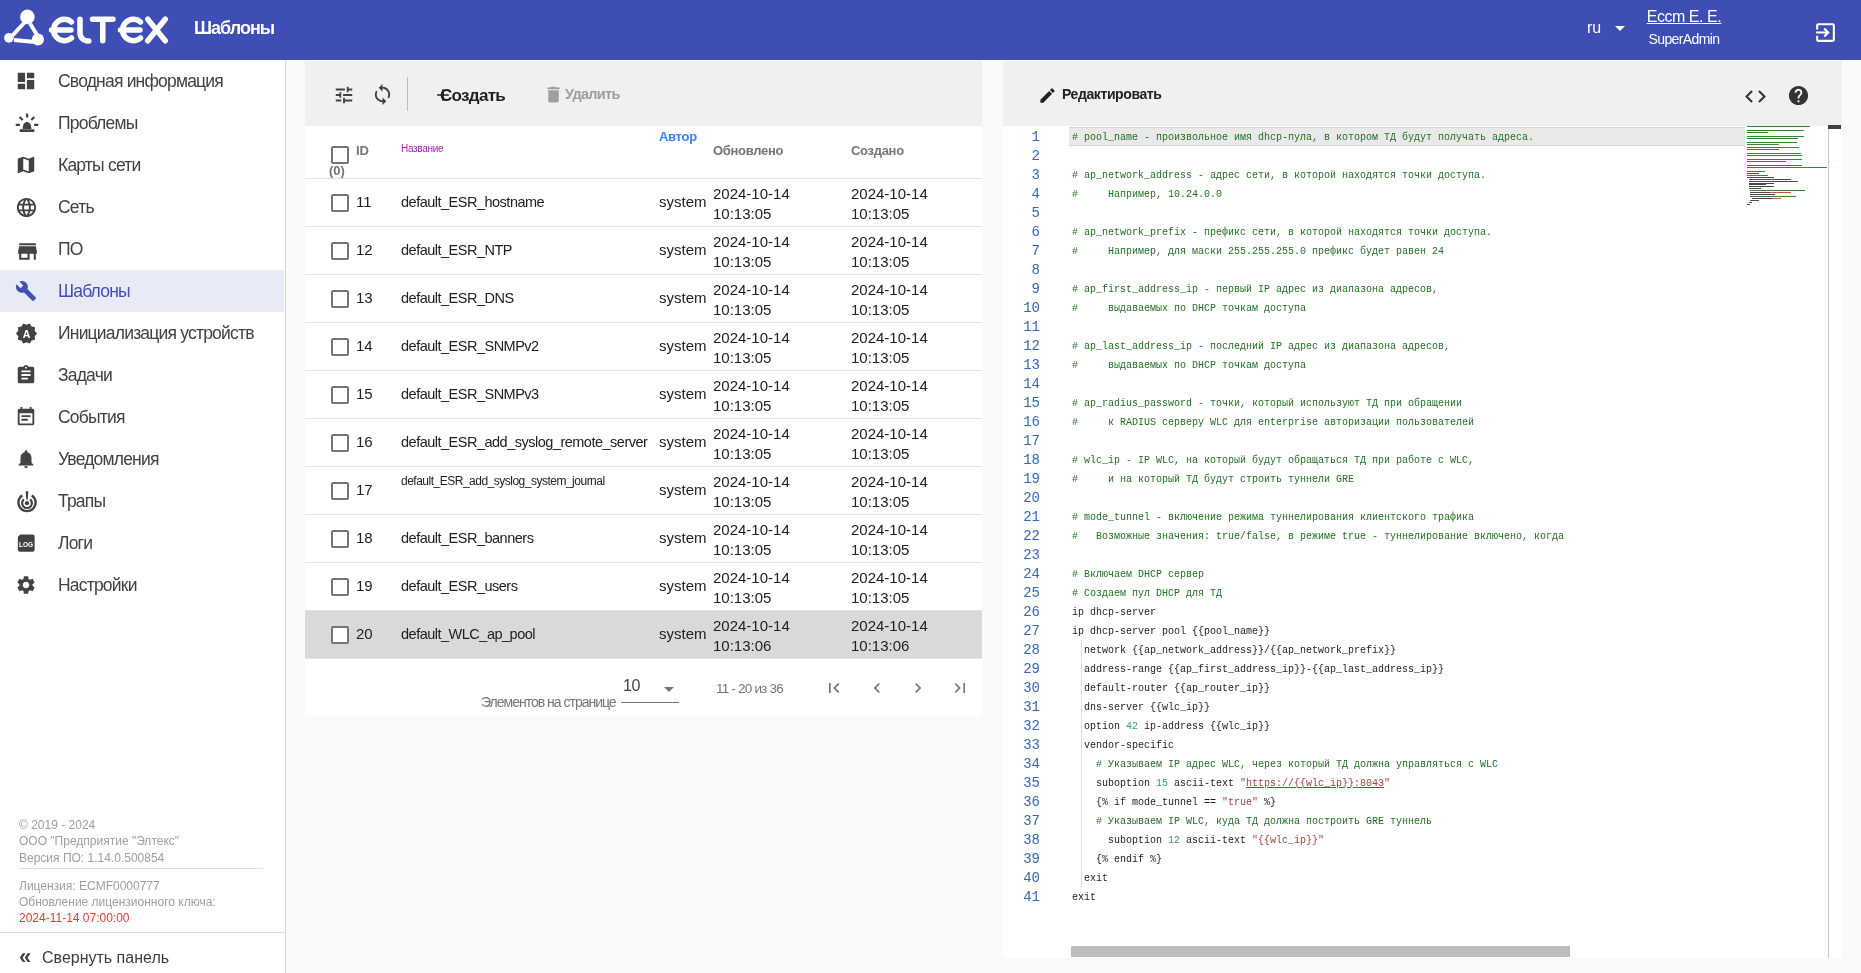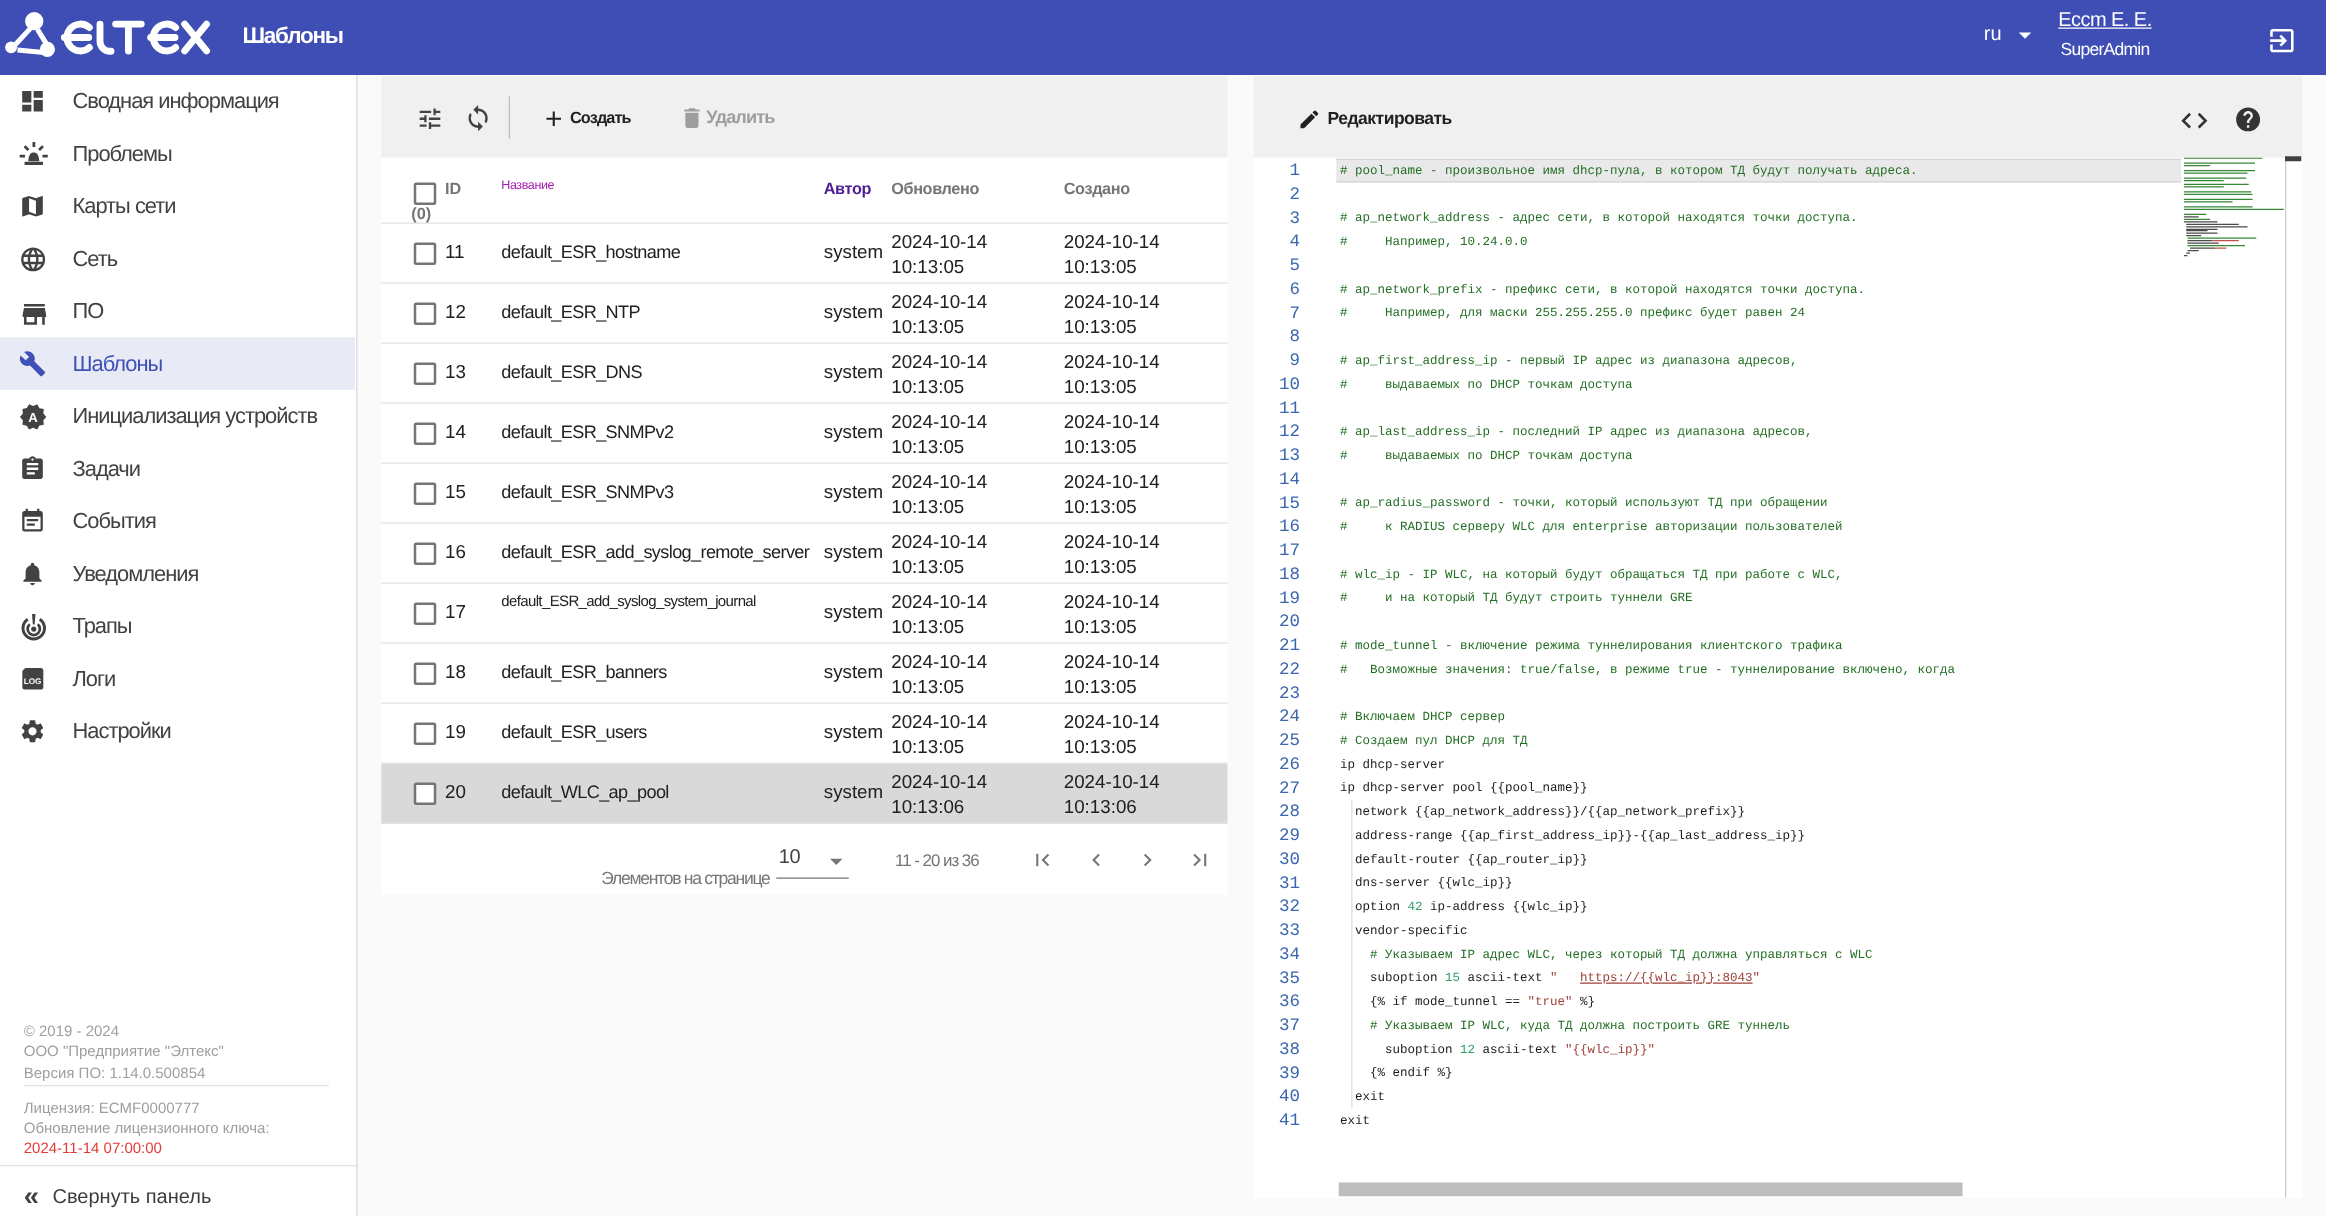--- a/index.html
+++ b/index.html
@@ -29,21 +29,21 @@
   .trow { position:absolute; left:0; width:677px; height:48px; border-bottom:1px solid #E2E2E2; font-size:15px; color:#212121; }
   .cb { position:absolute; left:26px; width:18px; height:18px; border:2px solid #757575; border-radius:2px; background:#fff; }
   .cname { position:absolute; left:96px; font-size:14.5px; letter-spacing:-0.5px; }
   .cupd { position:absolute; left:408px; line-height:19.5px; }
   .ccre { position:absolute; left:546px; line-height:19.5px; }
   
   .codeline { white-space:pre; }
   .cm { color:#236E24; } 
   .num { color:#2E9E68; } 
   .str { color:#A0403A; } 
-  .lnk { color:#A0403A; text-decoration:underline;margin-left:18px; }
+  .lnk { color:#A0403A; text-decoration:underline; }
 </style>
 </head>
 <body>
 
 <div id="header">
   <svg class="abs" style="left:4px;top:9px" width="170" height="42" viewBox="0 0 170 42">
     <g stroke="#fff" stroke-width="4" fill="none">
       <path d="M20.5 13.5 L8 27 M26 14.5 L34 27.5 M10 31 L31 33"></path>
     </g>
     <g fill="#fff">
@@ -177,33 +177,33 @@
   <svg class="abs" style="left:28px;top:23px" width="22" height="22" viewBox="0 0 24 24" fill="#424242">
     <path d="M3 17v2h6v-2H3zM3 5v2h10V5H3zm10 16v-2h8v-2h-8v-2h-2v6h2zM7 9v2H3v2h4v2h2V9H7zm14 4v-2H11v2h10zm-6-4h2V7h4V5h-4V3h-2v6z"></path>
   </svg>
   <svg class="abs" style="left:66px;top:22px" width="23" height="23" viewBox="0 0 24 24" fill="#424242">
     <path d="M12 4V1L8 5l4 4V6c3.31 0 6 2.69 6 6 0 1.01-.25 1.97-.7 2.8l1.46 1.46C19.54 15.03 20 13.57 20 12c0-4.42-3.58-8-8-8zm0 14c-3.31 0-6-2.69-6-6 0-1.01.25-1.97.7-2.8L5.24 7.74C4.46 8.97 4 10.43 4 12c0 4.42 3.58 8 8 8v3l4-4-4-4v3z"></path>
   </svg>
   <div class="abs" style="left:102px;top:16px;width:1px;height:34px;background:#BDBDBD"></div>
   <svg class="abs" style="left:128px;top:24px" width="20" height="20" viewBox="0 0 24 24" fill="#212121">
     <path d="M19 13h-6v6h-2v-6H5v-2h6V5h2v6h6v2z"></path>
   </svg>
-  <div class="abs" style="left:151px;top:25px;font-size:13px;font-weight:bold;letter-spacing:-0.7px;color:#212121">Создать</div>
+  <div class="abs" style="left:135px;top:25px;font-size:17px;font-weight:bold;letter-spacing:-0.7px;color:#212121">Создать</div>
   <svg class="abs" style="left:238px;top:23px" width="21" height="21" viewBox="0 0 24 24" fill="#9E9E9E">
     <path d="M6 19c0 1.1.9 2 2 2h8c1.1 0 2-.9 2-2V7H6v12zM19 4h-3.5l-1-1h-5l-1 1H5v2h14V4z"></path>
   </svg>
   <div class="abs" style="left:260px;top:25px;font-size:14.5px;font-weight:bold;letter-spacing:-0.7px;color:#9E9E9E">Удалить</div>
 </div>
 
   <div class="abs" style="left:0;top:65px;width:677px;height:53px;border-bottom:1px solid #E2E2E2">
     <div class="cb" style="top:20px"></div>
     <div class="abs" style="left:51px;top:17px;font-size:13px;font-weight:bold;color:#757575">ID</div>
     <div class="abs" style="left:24px;top:37px;font-size:13px;font-weight:bold;color:#757575">(0)</div>
     <div class="abs" style="left:96px;top:17px;font-size:10px;font-weight:normal;color:#a21caf;letter-spacing:-0.3px">Название</div>
-    <div class="abs" style="left:354px;top:17px;font-size:13px;font-weight:bold;color:#4c1d95;letter-spacing:-0.3px">Автор</div>
+    <div class="abs" style="left:354px;top:3px;font-size:13px;font-weight:bold;color:#3b82f6;letter-spacing:-0.3px">Автор</div>
     <div class="abs" style="left:408px;top:17px;font-size:13px;font-weight:bold;color:#757575;letter-spacing:-0.3px">Обновлено</div>
     <div class="abs" style="left:546px;top:17px;font-size:13px;font-weight:bold;color:#757575;letter-spacing:-0.3px">Создано</div>
   </div>
 
     <div class="trow" style="top:118px;">
     <div class="cb" style="top:15px"></div>
     <div class="abs" style="left:51px;top:14px">11</div>
     <div class="cname" style="top:15px">default_ESR_hostname</div>
     <div class="abs" style="left:354px;top:14px">system</div>
     <div class="cupd" style="top:5px">2024-10-14<br>10:13:05</div>

